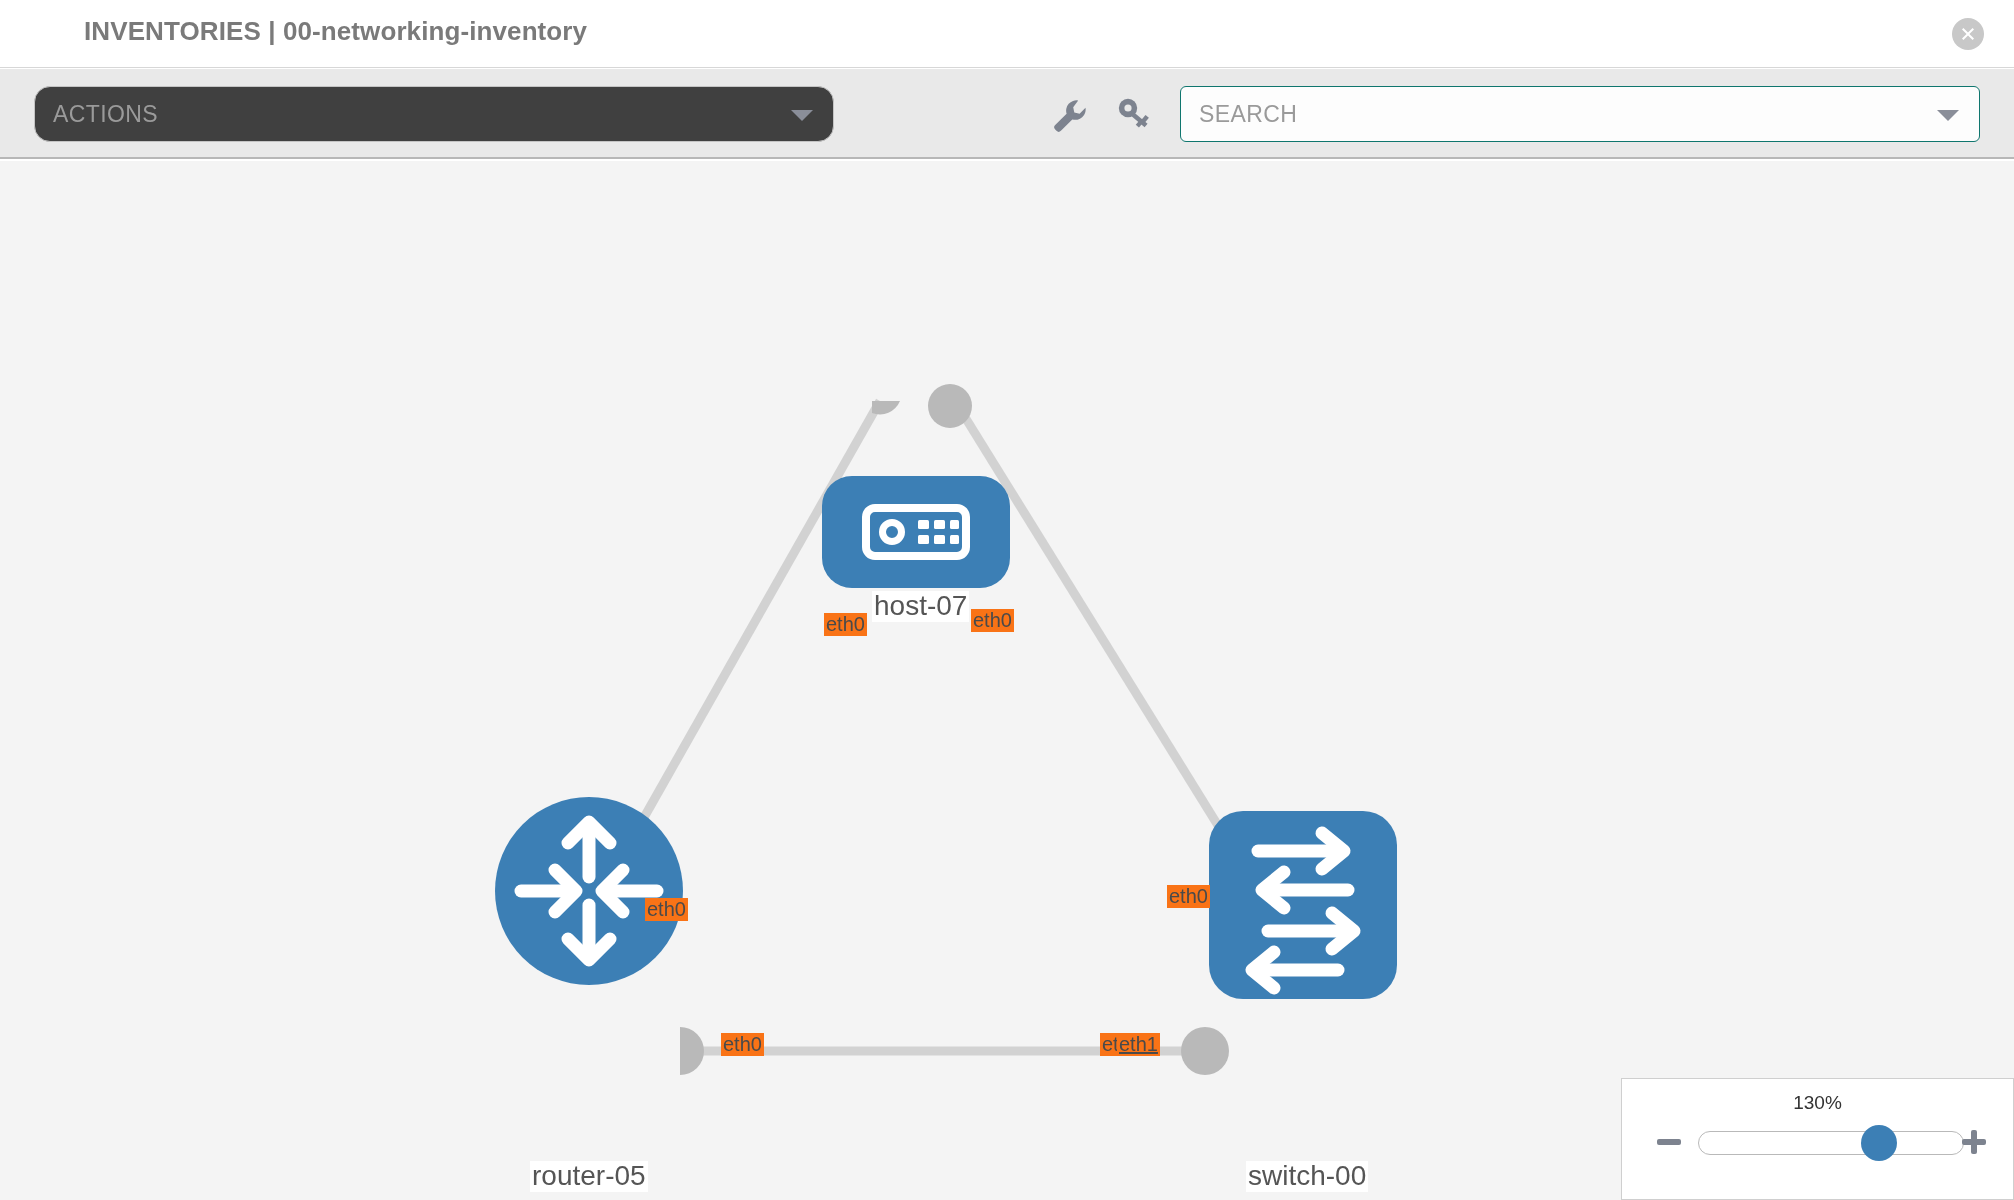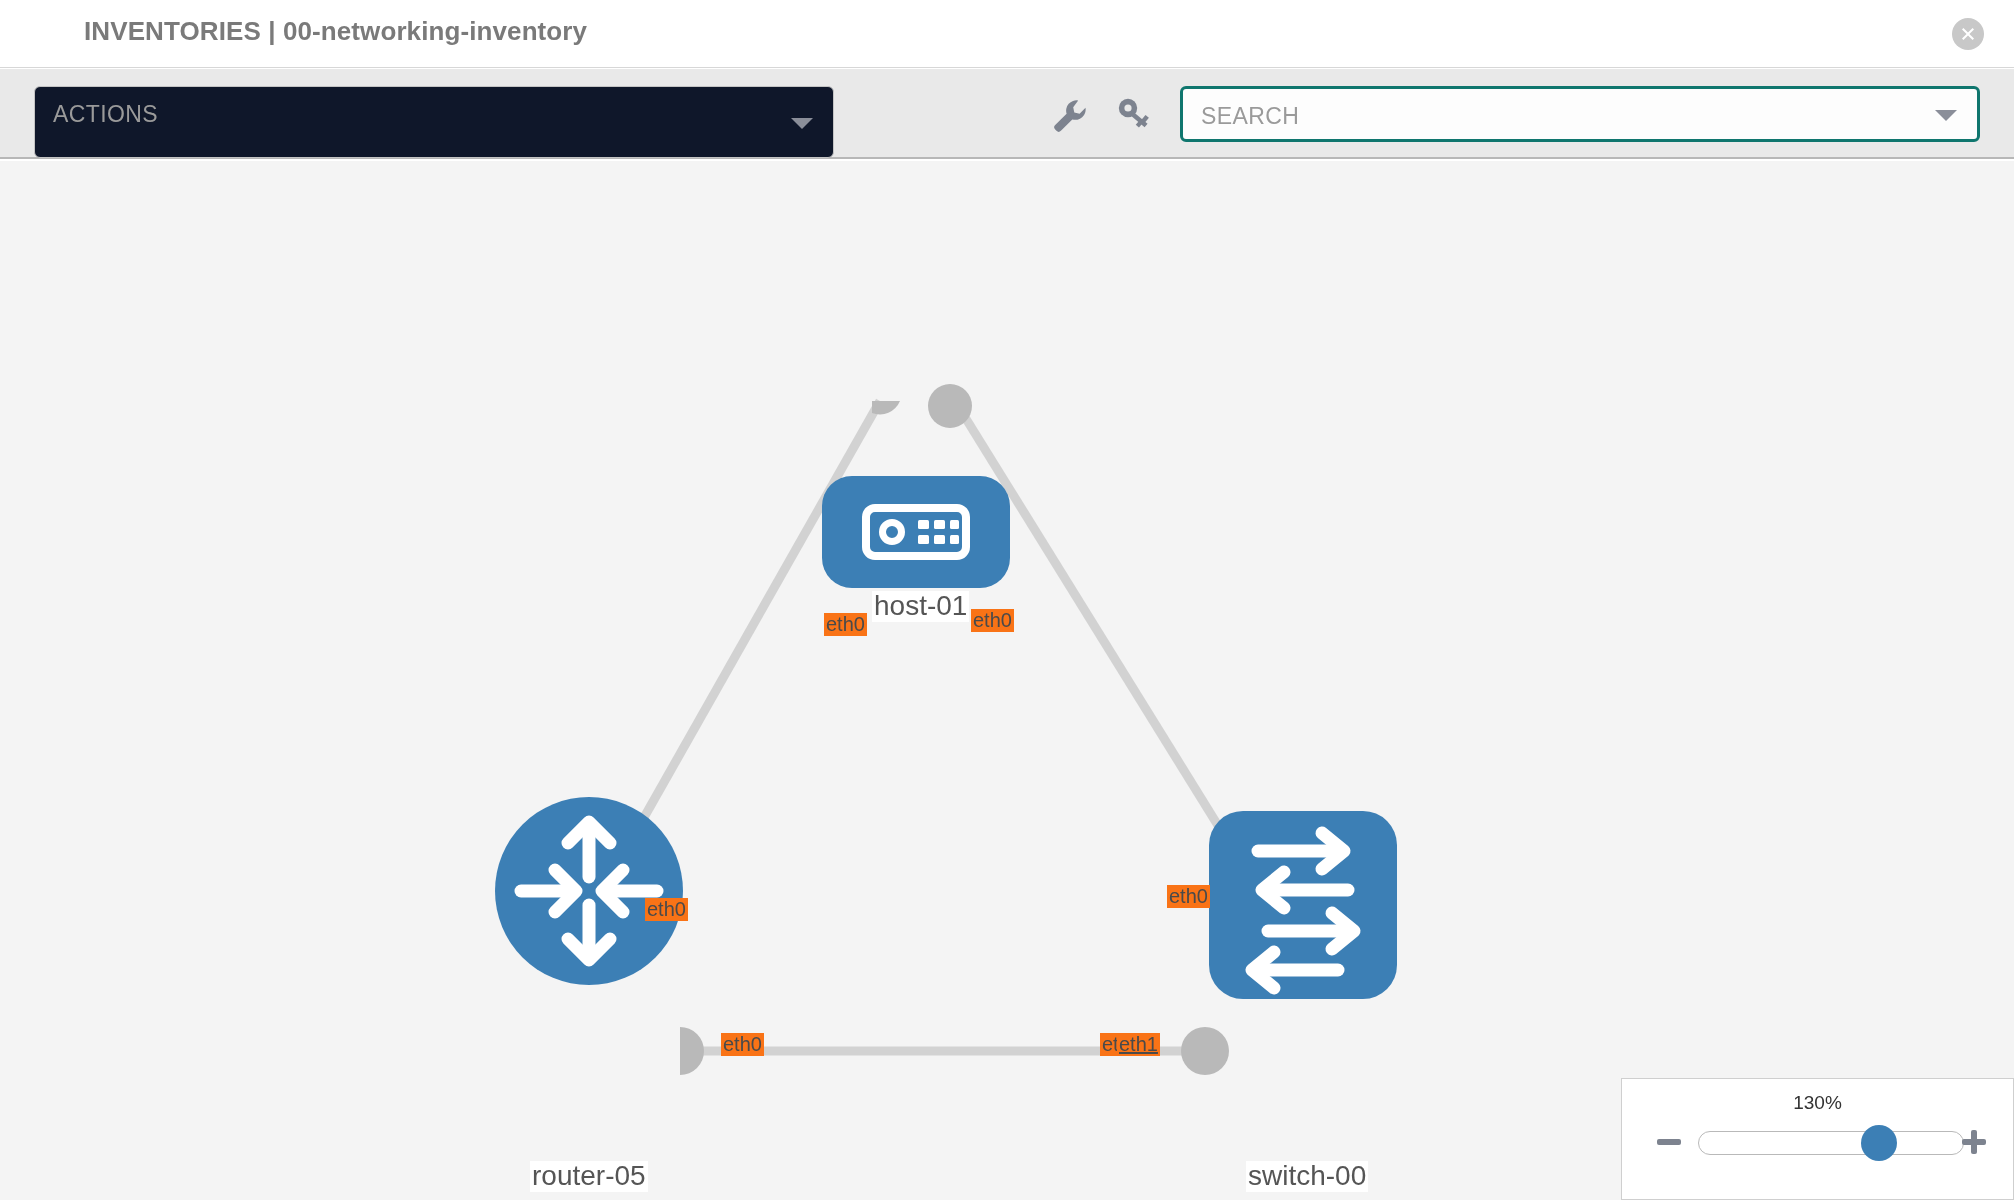--- a/index.html
+++ b/index.html
@@ -64,24 +64,24 @@
     height: 90px;
     background: #e9e9e9;
     border-bottom: 2px solid #b7b7b7;
   }
 
   .actions-select {
     position: absolute;
     left: 34px;
     top: 17px;
     width: 800px;
-    height: 72px;
-    background: #0f172a;
+    height: 56px;
+    background: #404040;
     border: 1px solid #c4c4c4;
-    border-radius: 6px;
+    border-radius: 16px;
     cursor: pointer;
   }
   .actions-select .label {
     position: absolute;
     left: 18px;
     top: 14px;
     font-size: 23px;
     color: #9a9a9a;
     letter-spacing: 0.4px;
   }
@@ -109,21 +109,21 @@
   .tool-icon.wrench { left: 1045px; }
   .tool-icon.key    { left: 1112px; }
 
   .search-box {
     position: absolute;
     left: 1180px;
     top: 17px;
     width: 800px;
     height: 56px;
     background: #fdfdfd;
-    border: 3px solid #0f766e;
+    border: 1px solid #0f766e;
     border-radius: 6px;
     cursor: text;
   }
   .search-box .label {
     position: absolute;
     left: 18px;
     top: 14px;
     font-size: 23px;
     color: #9a9a9a;
     letter-spacing: 0.4px;
@@ -338,21 +338,21 @@
 
           <line x1="1268" y1="770" x2="1350" y2="770"></line>
           <polyline points="1332,752 1354,770 1332,788"></polyline>
 
           <line x1="1338" y1="809" x2="1256" y2="809"></line>
           <polyline points="1274,791 1252,809 1274,827"></polyline>
         </g>
       </g>
     </svg>
 
-    <div class="node-label" style="left:872px; top:430px;">host-01</div>
+    <div class="node-label" style="left:872px; top:430px;">host-07</div>
 
     <div class="node-label" style="left:530px; top:1000px;">router-05</div>
 
     <div class="node-label" style="left:1246px; top:1000px;">switch-00</div>
 
     <div class="edge-label" style="left:824px; top:452px;">eth0</div>
 
     <div class="edge-label" style="left:971px; top:448px;">eth0</div>
 
     <div class="edge-label" style="left:645px; top:737px;">eth0</div>

